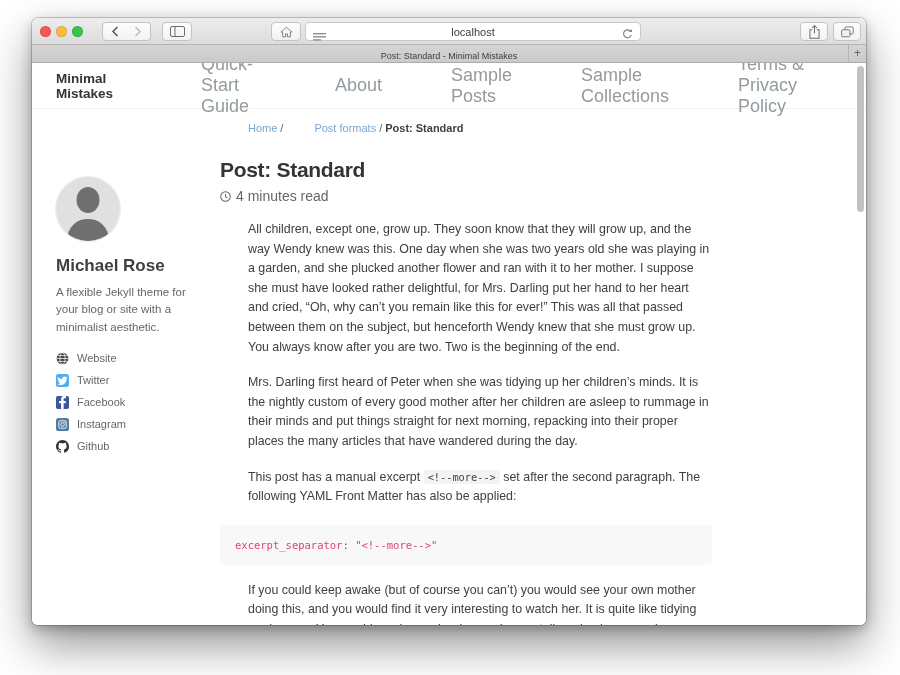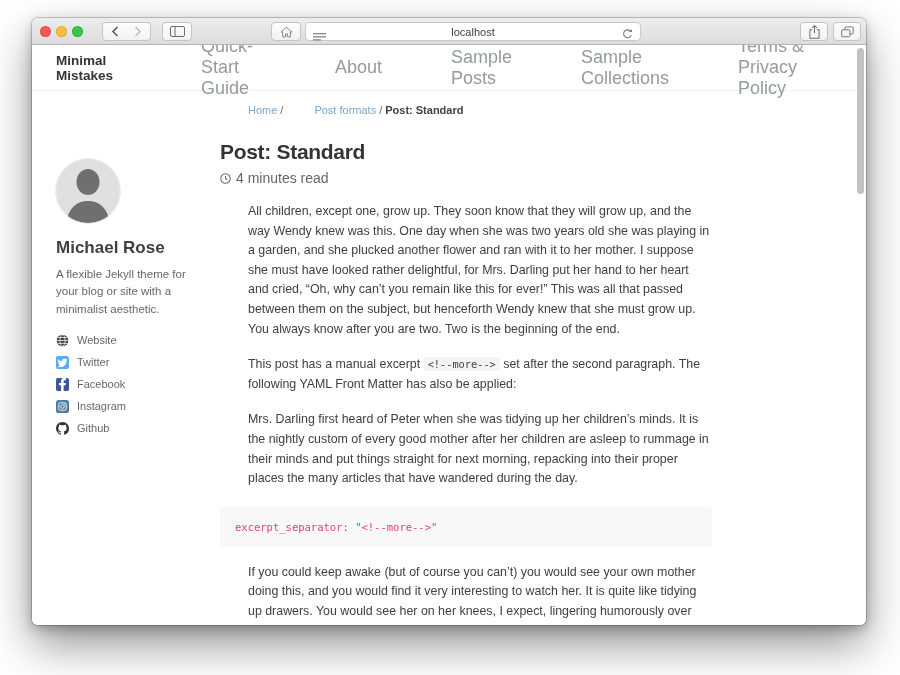--- a/index.html
+++ b/index.html
@@ -144,20 +144,24 @@
           </svg>
       </button>
       <button class="tb-btn btn-tabs">
         <svg width="13" height="12" viewBox="0 0 16 14">
             <rect x="4.8" y="0.8" width="10.2" height="8.6" rx="1.4" fill="none" stroke="#6d6d6d" stroke-width="1.1"></rect>
             <rect x="0.8" y="4.2" width="10.2" height="8.6" rx="1.4" fill="#f3f3f3" stroke="#6d6d6d" stroke-width="1.1"></rect>
           </svg>
       </button>
     </div>
 
+    <div class="tabbar">
+      <span class="tab-title">Post: Standard - Minimal Mistakes</span>
+      <span class="new-tab">+</span>
+    </div>
 
     <div class="viewport">
 
       <header class="masthead">
         <span class="site-title">Minimal Mistakes</span>
         <span class="nav-item">Quick-Start Guide</span>
         <span class="nav-item">About</span>
         <span class="nav-item">Sample Posts</span>
         <span class="nav-item">Sample Collections</span>
         <span class="nav-item">Terms &amp; Privacy Policy</span>
@@ -226,22 +230,22 @@
           <h1 class="post-title">Post: Standard</h1>
           <div class="post-meta">
             <svg width="11" height="11" viewBox="0 0 12 12">
                 <circle cx="6" cy="6" r="5.2" fill="none" stroke="#646769" stroke-width="1.1"></circle>
                 <path d="M6 3.2V6.2l2 1.1" fill="none" stroke="#646769" stroke-width="1.1"></path>
               </svg>
             <span>4 minutes read</span>
           </div>
 
           <p class="para">All children, except one, grow up. They soon know that they will grow up, and the way Wendy knew was this. One day when she was two years old she was playing in a garden, and she plucked another flower and ran with it to her mother. I suppose she must have looked rather delightful, for Mrs. Darling put her hand to her heart and cried, “Oh, why can’t you remain like this for ever!” This was all that passed between them on the subject, but henceforth Wendy knew that she must grow up. You always know after you are two. Two is the beginning of the end.</p>
+          <p class="para">Mrs. Darling first heard of Peter when she was tidying up her children’s minds. It is the nightly custom of every good mother after her children are asleep to rummage in their minds and put things straight for next morning, repacking into their proper places the many articles that have wandered during the day.</p>
           <p class="para"><span>This post has a manual excerpt </span><code class="inline">&lt;!--more--&gt;</code><span> set after the second paragraph. The following YAML Front Matter has also be applied:</span></p>
-          <p class="para">Mrs. Darling first heard of Peter when she was tidying up her children’s minds. It is the nightly custom of every good mother after her children are asleep to rummage in their minds and put things straight for next morning, repacking into their proper places the many articles that have wandered during the day.</p>
 
           <pre class="code-block"><span class="k">excerpt_separator</span><span class="c">: </span><span class="v">"&lt;!--more--&gt;"</span></pre>
 
           <p class="para">If you could keep awake (but of course you can’t) you would see your own mother doing this, and you would find it very interesting to watch her. It is quite like tidying up drawers. You would see her on her knees, I expect, lingering humorously over some of your contents, wondering where on earth you had picked this thing up, making discoveries sweet and not so sweet, pressing this to her cheek as if it were as nice as a kitten, and hurriedly stowing that out of sight. When you wake in the morning, the naughtiness and evil passions with which you went to</p>
         </article>
 
       </div>
 
       <div class="scroll-thumb"></div>
     </div>

